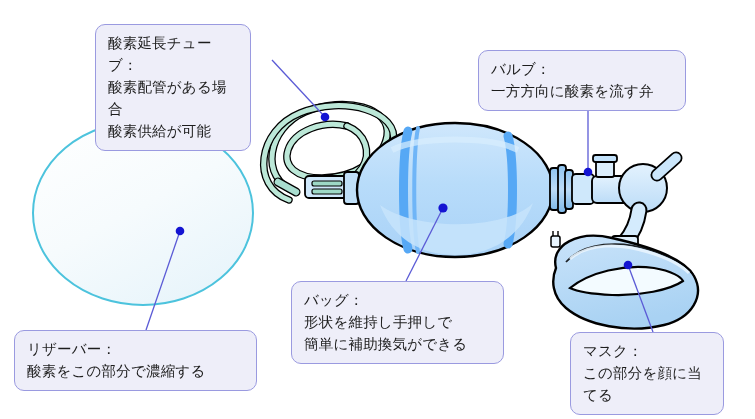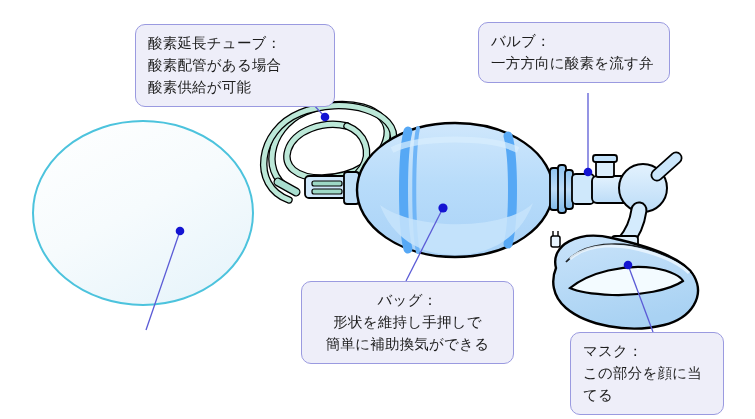--- a/index.html
+++ b/index.html
@@ -20,24 +20,24 @@
     border:1px solid #9a9ae0;
     border-radius:10px;
     padding:7px 12px 8px 12px;
     box-sizing:border-box;
     color:#1d1d1d;
     font-size:14.5px;
     line-height:1.52;
     white-space:pre-line;
     letter-spacing:.2px;
   }
-  #callout-tube     {left:95px;  top:24px;  width:200px;margin-left:40px;}
-  #callout-valve    {left:478px; top:22px;  width:192px;}
+  #callout-tube     {left:95px;  top:24px;  width:156px;}
+  #callout-valve    {left:478px; top:50px;  width:208px;}
   #callout-reservoir{left:14px;  top:330px; width:243px;}
-  #callout-bag      {left:301px; top:281px; width:213px;text-align:center;}
+  #callout-bag      {left:291px; top:281px; width:213px;}
   #callout-mask     {left:570px; top:332px; width:154px;}
 </style>
 </head>
 <body>
 
 <div id="stage">
 
   <svg id="art" viewBox="0 0 755 419" xmlns="http://www.w3.org/2000/svg">
     <defs>
       <linearGradient id="gradReservoir" x1="0" y1="0" x2="0.65" y2="1">
@@ -165,20 +165,22 @@
     </g>
   </svg>
 
   <div class="callout" id="callout-tube">酸素延長チューブ：
 酸素配管がある場合
 酸素供給が可能</div>
 
   <div class="callout" id="callout-valve">バルブ：
 一方方向に酸素を流す弁</div>
 
+  <div class="callout" id="callout-reservoir">リザーバー：
+酸素をこの部分で濃縮する</div>
 
   <div class="callout" id="callout-bag">バッグ：
 形状を維持し手押しで
 簡単に補助換気ができる</div>
 
   <div class="callout" id="callout-mask">マスク：
 この部分を顔に当てる</div>
 
 </div>
 

